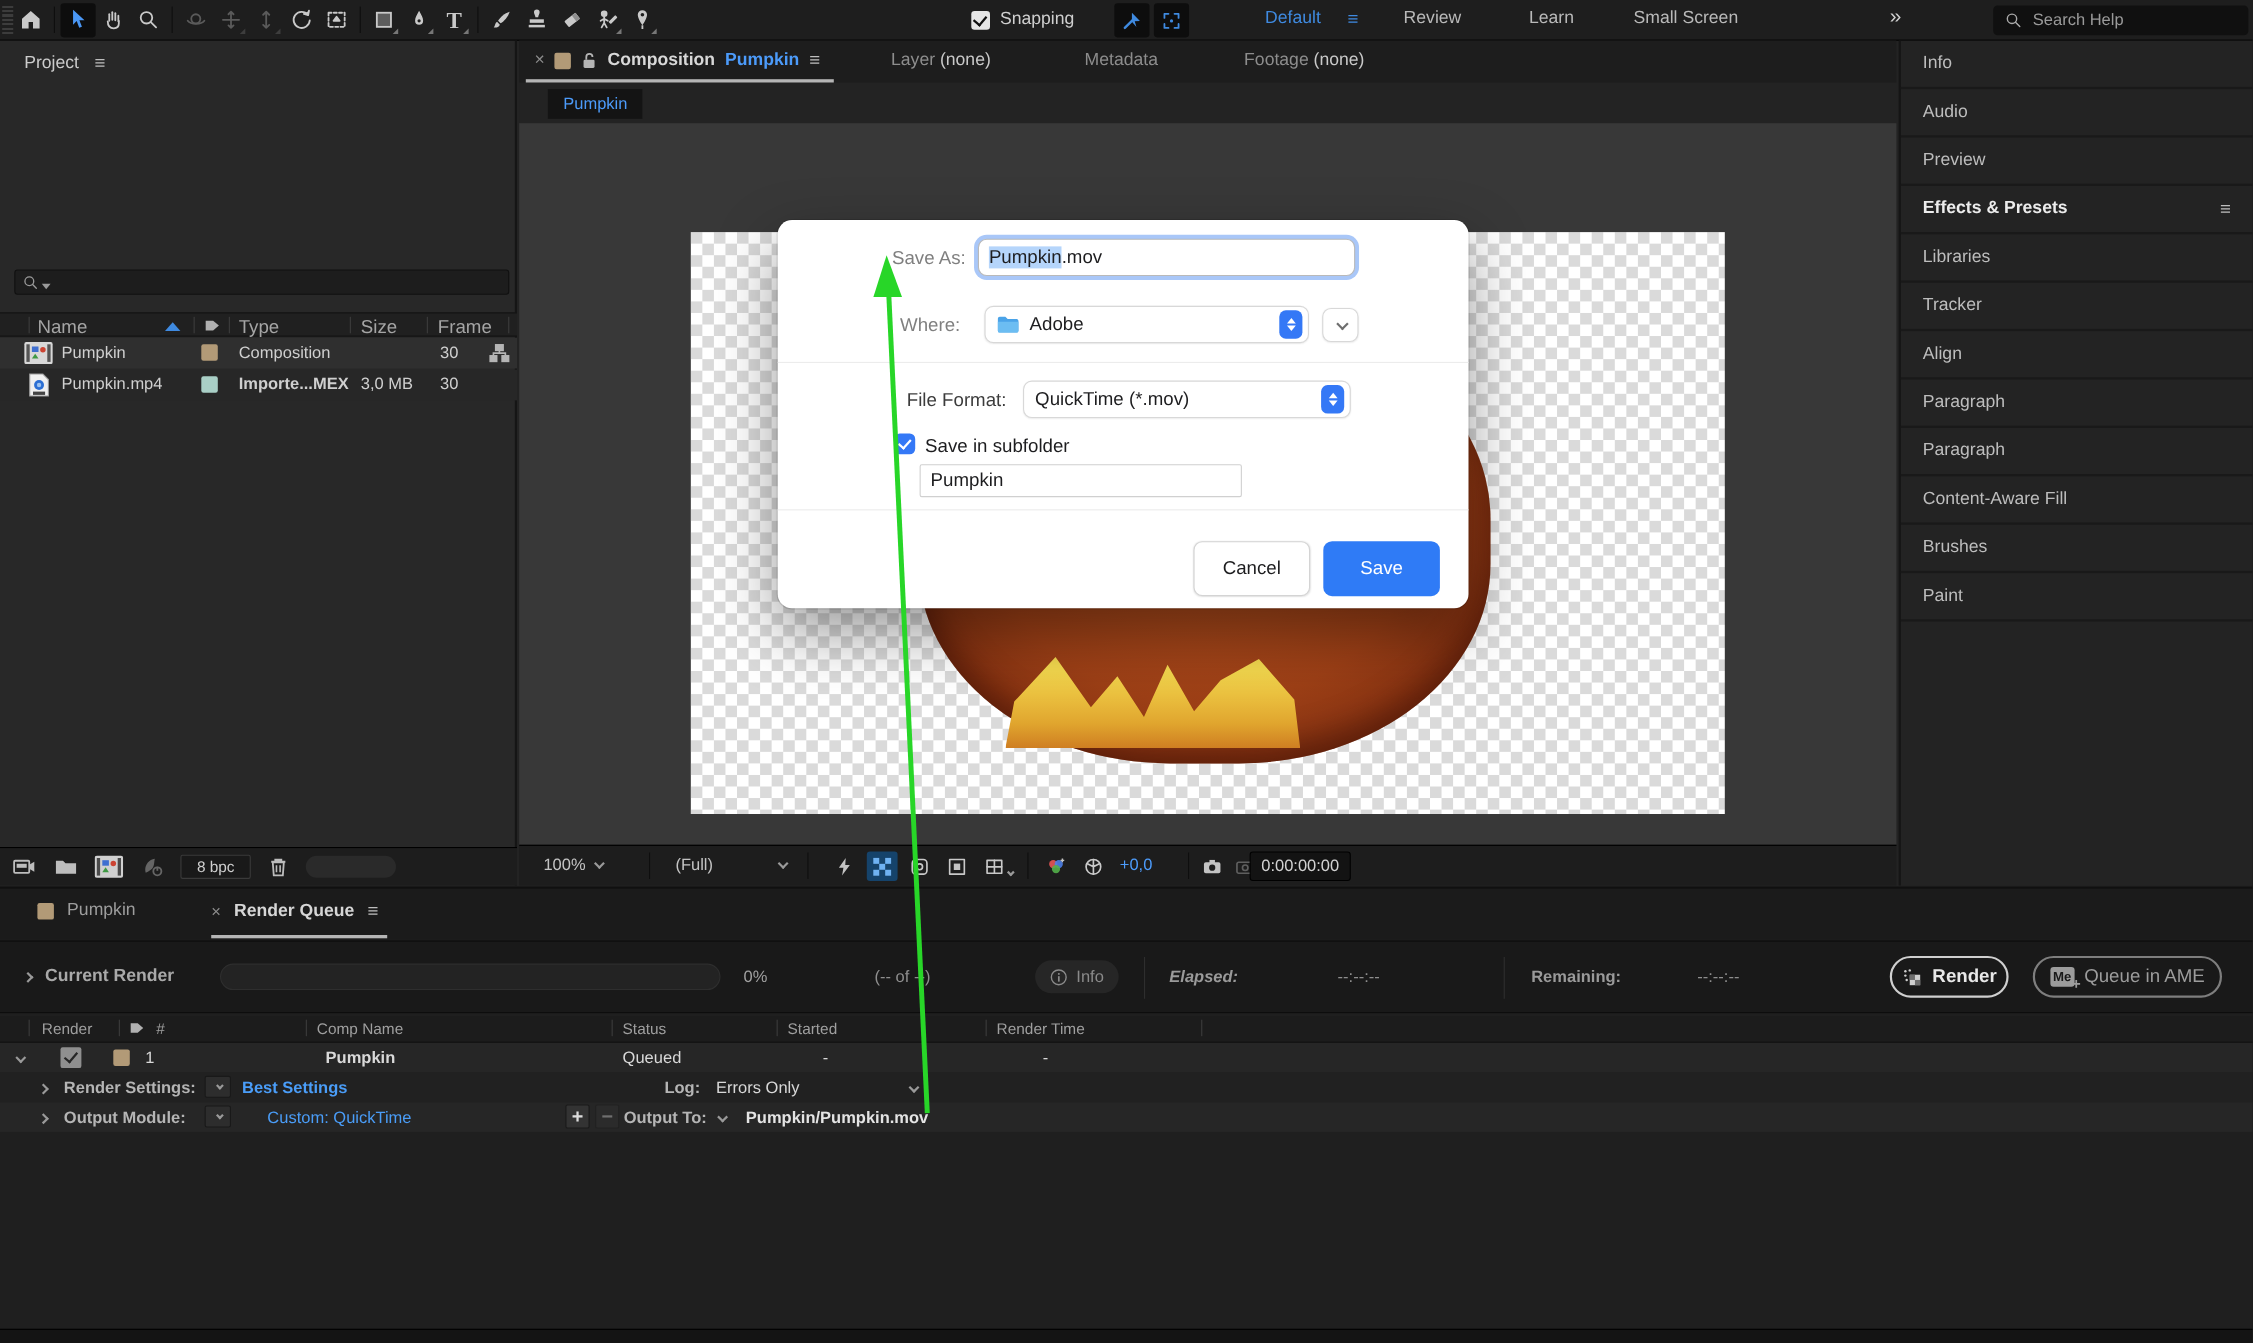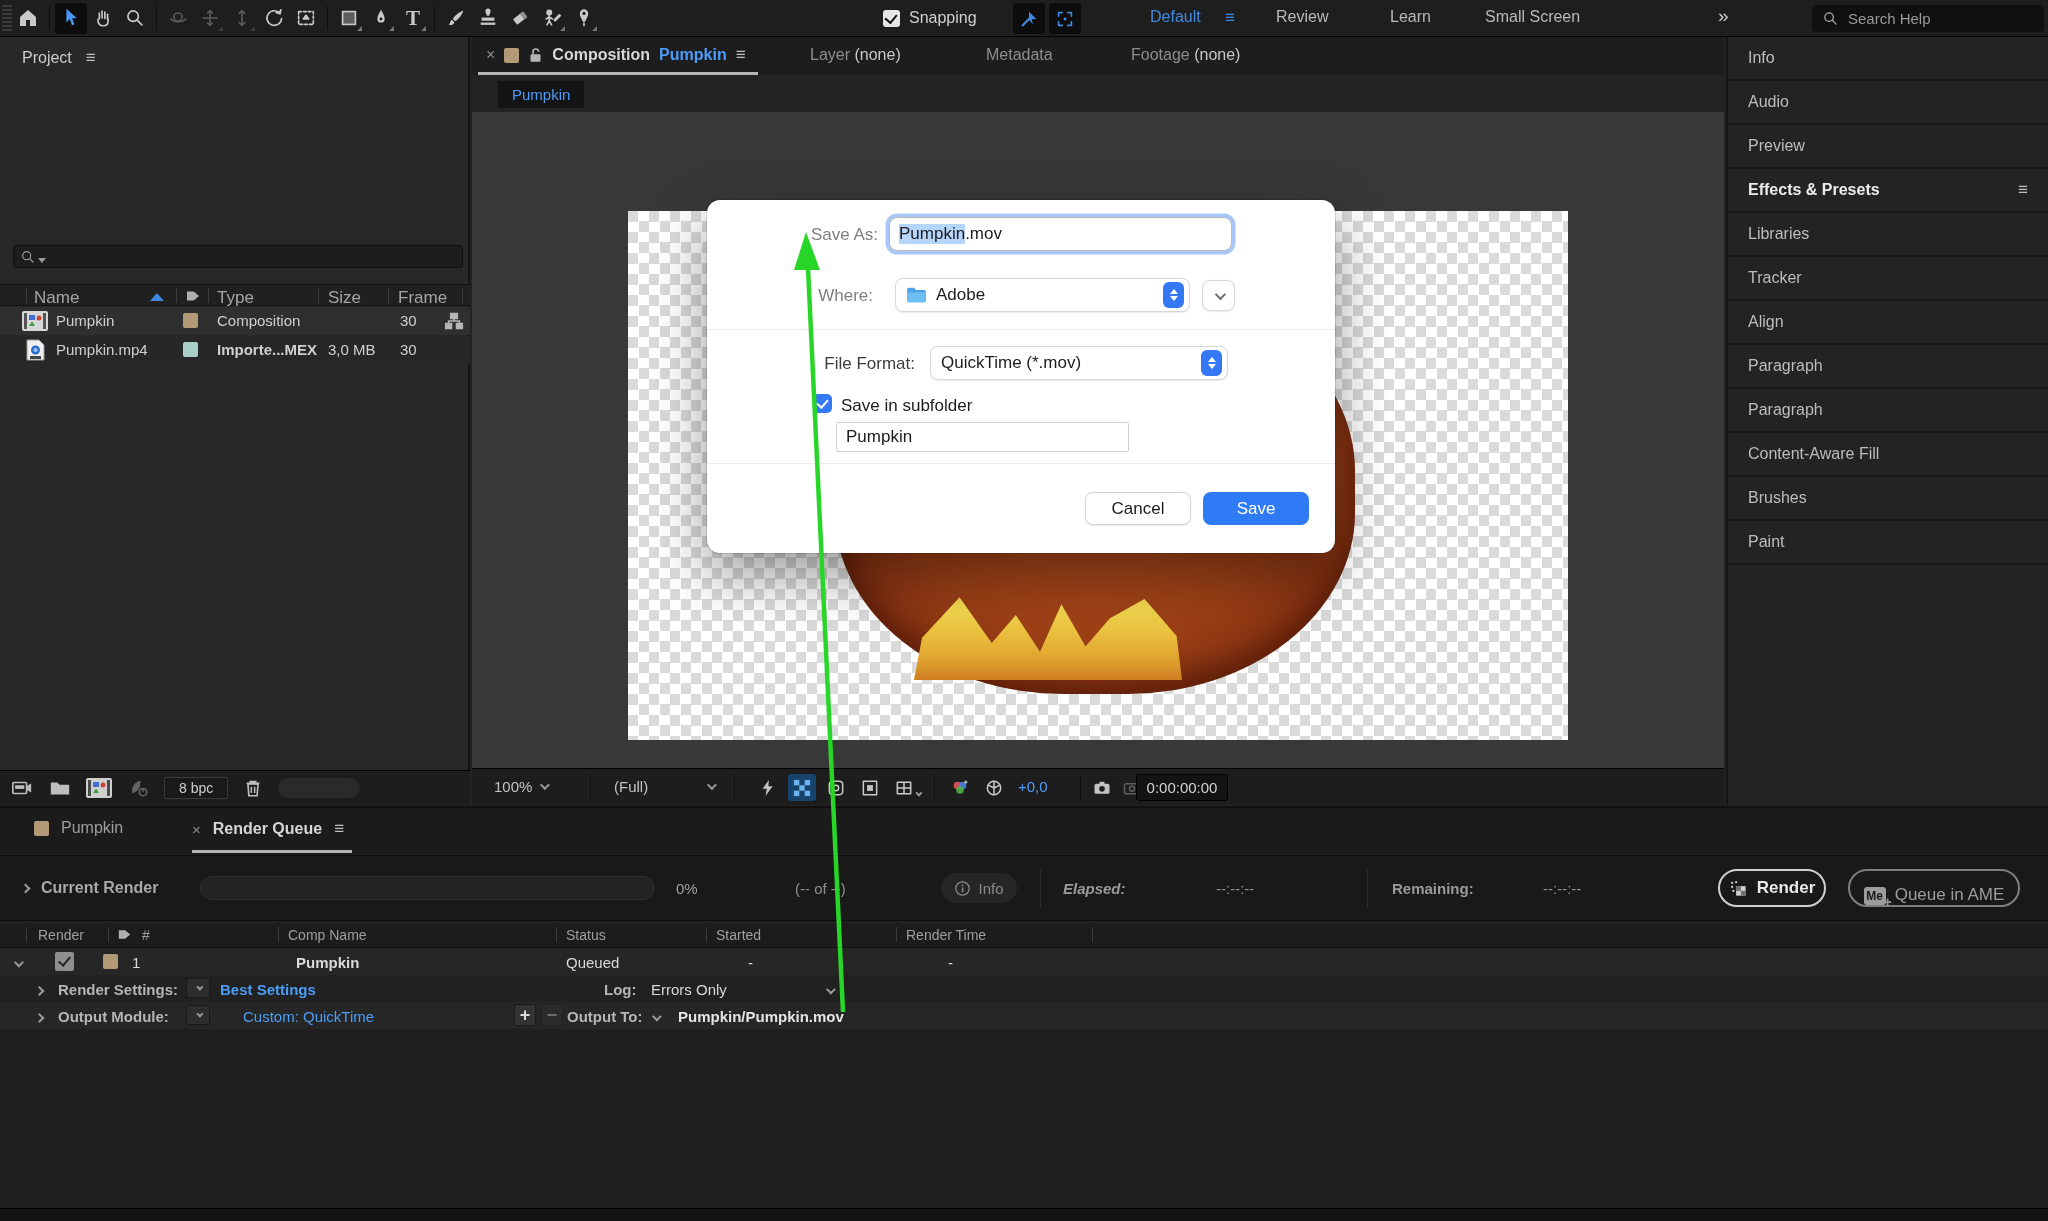--- a/index.html
+++ b/index.html
@@ -96,39 +96,39 @@
   .stepper { margin-left:auto; width:21px; height:26px; background:#3478f6; border-radius:6px; display:flex; flex-direction:column;
           align-items:center; justify-content:center; gap:2px; }
   .stp-up { border-left:4.5px solid transparent; border-right:4.5px solid transparent; border-bottom:5.5px solid #fff; }
   .stp-dn { border-left:4.5px solid transparent; border-right:4.5px solid transparent; border-top:5.5px solid #fff; }
   .dlg-sep { position:absolute; left:0; width:628px; height:1px; background:#ececec; }
   #dlg-chk { position:absolute; left:106px; top:194px; width:19px; height:19px; background:#3478f6; border-radius:5px; }
   #dlg-chk::after { content:""; position:absolute; left:6px; top:3px; width:5px; height:9px;
           border-right:2.2px solid #fff; border-bottom:2.2px solid #fff; transform:rotate(42deg); }
   #sub-field { position:absolute; left:129px; top:222px; width:293px; height:30px; border:1px solid #d0d0d0; border-radius:2px;
           display:flex; align-items:center; padding:0 9px; }
-  .mac-btn { position:absolute; top:292px; height:33px; border-radius:8px; display:flex; align-items:center; justify-content:center; font-size:17px; }
+  .mac-btn { position:absolute; top:292px; height:50px; border-radius:8px; display:flex; align-items:center; justify-content:center; font-size:17px; }
   #btn-cancel { left:378px; width:106px; background:#fff; border:1px solid #d4d4d4; box-shadow:0 .5px 1.5px rgba(0,0,0,.1); color:#1d1d1f; }
   #btn-save { left:496px; width:106px; background:#2f7bf6; color:#fff; }
   #where-chevbtn { position:absolute; left:495px; top:80px; width:33px; height:31px; background:#fff; border:1px solid #d8d8d8;
           border-radius:8px; box-shadow:0 .5px 1.5px rgba(0,0,0,.08); display:flex; align-items:center; justify-content:center; }
   .chev-gray { width:8px; height:8px; border-right:2px solid #6e6e6e; border-bottom:2px solid #6e6e6e; transform:rotate(45deg) translateY(-2px); }
 
   
   #bottom { position:absolute; left:0; top:806px; width:2048px; height:415px; background:#1f1f1f; border-top:2px solid #101010; }
   #bp-tabs { position:absolute; left:0; top:0; width:2048px; height:46px; background:#1b1b1b; }
   .rq-underline { position:absolute; left:192px; top:42px; width:160px; height:3px; background:#b5b5b5; }
   #current { position:absolute; left:0; top:47px; width:2048px; height:66px; background:#191919; border-top:1px solid #0d0d0d; border-bottom:1px solid #0d0d0d; }
   .cr-item { position:absolute; top:50%; transform:translateY(-50%); white-space:nowrap; }
   .chev-r { display:inline-block; width:7px; height:7px; border-right:2px solid #9a9a9a; border-bottom:2px solid #9a9a9a; transform:rotate(-45deg); }
   #progress { position:absolute; left:200px; top:50%; transform:translateY(-50%); width:455px; height:24px; background:#232323; border:1px solid #2e2e2e; border-radius:12px; }
   .vdiv { position:absolute; top:14px; width:1px; height:38px; background:#2e2e2e; }
   .big-btn { position:absolute; top:50%; transform:translateY(-50%); height:38px; border-radius:19px; display:flex; align-items:center; justify-content:center; gap:9px; font-size:17px; font-weight:bold; }
   #btn-render { left:1718px; width:108px; border:2px solid #cfcfcf; color:#e8e8e8; }
-  #btn-ame { left:1848px; width:172px; border:2px solid #7e7e7e; color:#9c9c9c;align-items:flex-end; }
+  #btn-ame { left:1848px; width:172px; border:2px solid #7e7e7e; color:#9c9c9c; }
   .ame-badge { width:22px; height:18px; background:#9c9c9c; border-radius:3px; color:#191919; font-size:12px; font-weight:bold; display:flex; align-items:center; justify-content:center; position:relative; }
   .ame-badge i { position:absolute; right:-6px; bottom:-5px; font-style:normal; color:#9c9c9c; font-size:14px; }
   #rq-head { position:absolute; left:0; top:116px; width:2048px; height:24px; background:#1c1c1c; border-bottom:1px solid #101010; font-size:14px; color:#9f9f9f; }
   .rq-row { position:absolute; left:0; width:2048px; height:27px; font-size:15px; }
   .rq-r1 { top:140px; background:#262626; color:#d9d9d9; }
   .rq-r2 { top:167px; background:#212121; }
   .rq-r3 { top:194px; background:#262626; }
   .rr { position:absolute; top:50%; transform:translateY(-50%); white-space:nowrap; }
   .boldlbl { font-weight:bold; color:#b5b5b5; }
   .linkblue { color:#4a9df8; }

